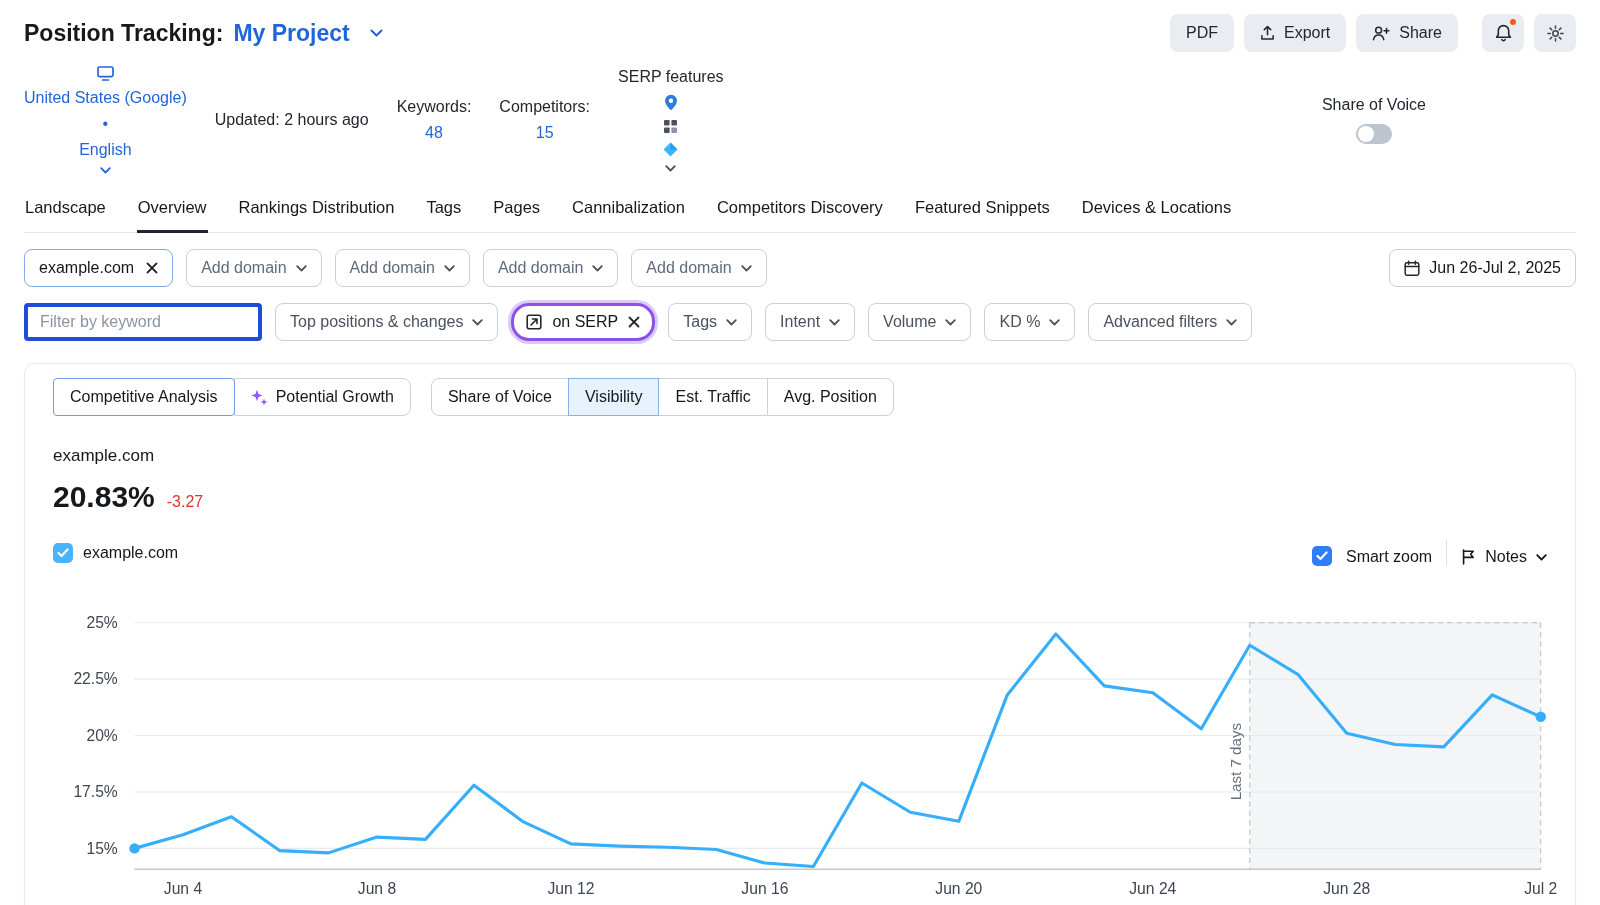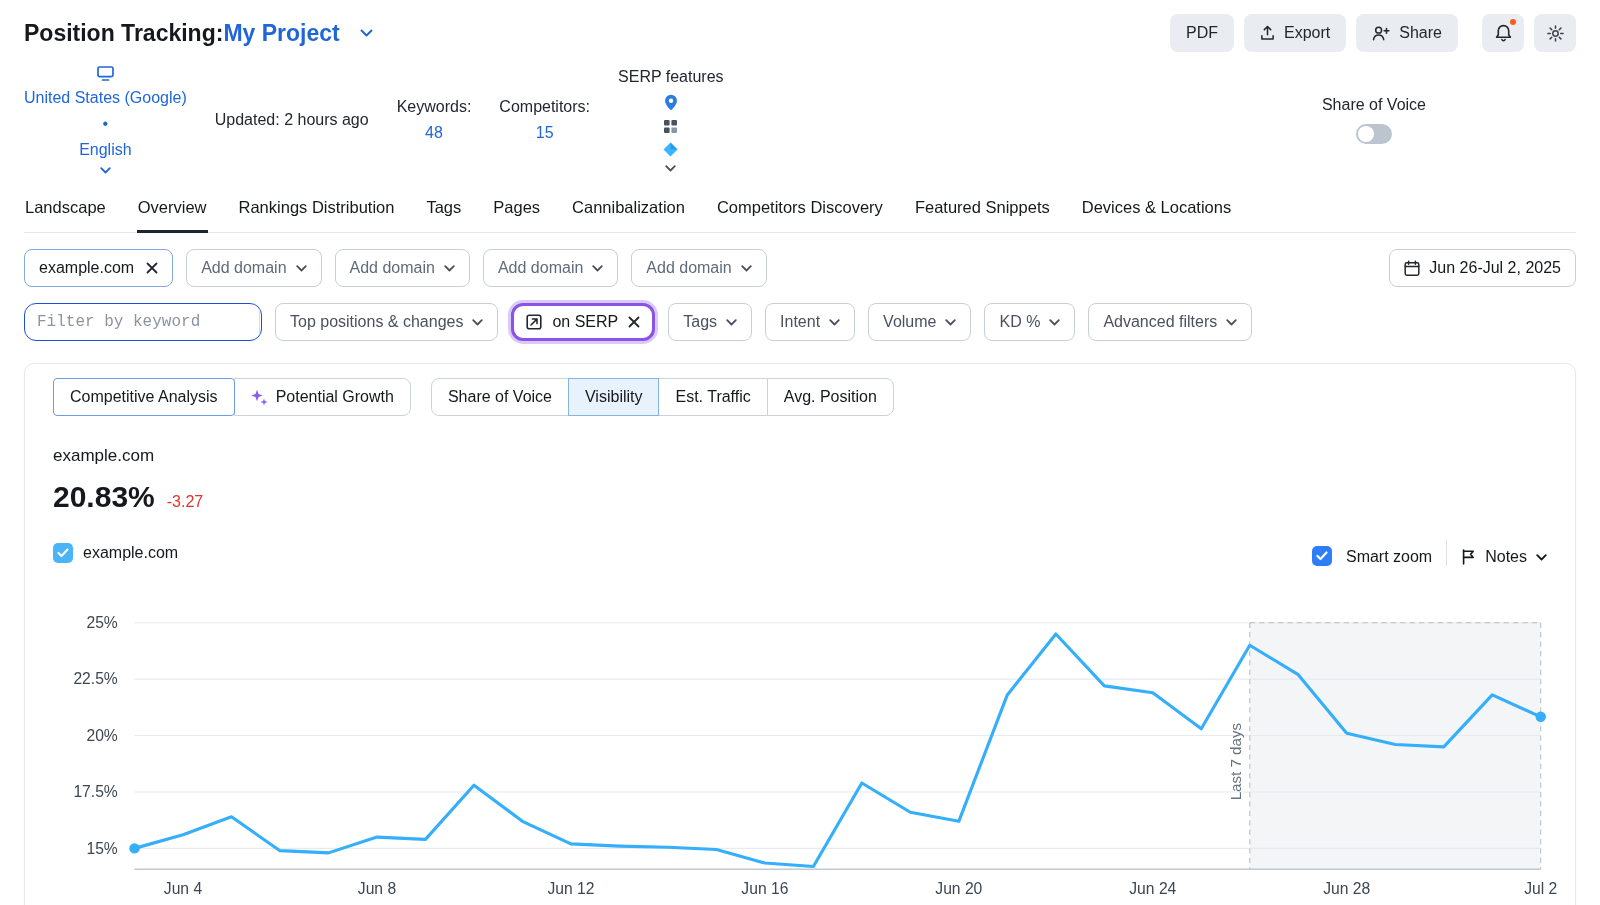--- a/index.html
+++ b/index.html
@@ -8,21 +8,21 @@
     width: 1600px; height: 905px; overflow: hidden;
     font-family: "Liberation Sans", "DejaVu Sans", sans-serif;
     color: #15181c; font-size: 16px;
   }
   button, input { font-family: inherit; font-size: inherit; color: inherit; background: none; border: none; }
   .page { padding: 0 24px; }
 
   
   .topbar { display:flex; align-items:center; padding:14px 0 4px;justify-content:space-between; }
   .title { font-size:23px; font-weight:700; color:#15181c; }
-  .project-btn { display:inline-flex; align-items:center; gap:20px; margin-left:0; color:#2166d9; font-size:23px; font-weight:700; cursor:pointer; }
+  .project-btn { display:inline-flex; align-items:center; gap:20px; margin-left:10px; color:#2166d9; font-size:23px; font-weight:700; cursor:pointer; }
   .chev svg { display:block; }
   .topbar-actions { margin-left:auto; display:flex; align-items:center; gap:10px; }
   .btn { display:inline-flex; align-items:center; gap:9px; background:#e9edf1; border-radius:8px; height:38px; padding:0 16px; font-size:16px; color:#23272d; cursor:pointer; white-space:nowrap; }
   .icon-btn { width:42px; justify-content:center; padding:0; position:relative; }
   .badge-dot { position:absolute; top:3px; right:6px; width:10px; height:10px; background:#fc5a1e; border-radius:50%; border:2px solid #e9edf1; }
   .gap-left { margin-left:14px; }
 
   
   .subbar { display:flex; align-items:center; gap:28px; padding:10px 0 12px; font-size:16px; color:#23272d; }
   .blue { color:#2166d9; }
@@ -36,25 +36,25 @@
   .nav-item { padding:12px 1px 13px; cursor:pointer; color:#15181c; white-space:nowrap; border-bottom:3px solid transparent; margin-bottom:-1px; }
   .nav-item.active { border-bottom-color:#1f2530; }
 
   
   .filter-row { display:flex; align-items:center; gap:13px; margin-top:16px; }
   .chip, .dropdown, .date-btn, .serp-chip { display:inline-flex; align-items:center; gap:9px; height:38px; padding:0 14px; border:1px solid #c9cfd7; border-radius:8px; background:#fff; font-size:16px; cursor:pointer; white-space:nowrap; }
   .domain-chip { border-color:#84a8e5; color:#15181c; gap:12px; }
   .dropdown { color:#49525e; }
   .dd-muted { color:#5f6b7a; }
   .date-btn { margin-left:auto; color:#15181c; font-weight:400; }
-  .kw-box { display:flex; align-items:center; height:38px; width:238px; border:1px solid #1d4ed8; border-radius:12px; overflow:hidden; background:#fff;font-family:Liberation Mono, monospace; }
+  .kw-box { display:flex; align-items:center; height:38px; width:238px; border:4px solid #1d4ed8; border-radius:4px; overflow:hidden; background:#fff; }
   .kw-box input { flex:1; height:100%; padding:0 12px; outline:none; color:#2a2f36; }
   .kw-box input::placeholder { color:#8b95a1; }
   .kw-btn { width:40px; height:100%; display:flex; align-items:center; justify-content:center; border-left:1px solid #d9dee4; color:#3c434c; cursor:pointer; }
-  .serp-chip { border:3px solid #8b52e8; border-radius:12px; box-shadow:0 0 0 3px #dbcaf9; padding:0 12px; gap:10px; color:#15181c; }
+  .serp-chip { border:3px solid #8b52e8; border-radius:18px; box-shadow:0 0 0 3px #dbcaf9; padding:0 12px; gap:10px; color:#15181c; }
   .x-ic { display:inline-flex; color:#23272d; cursor:pointer; }
 
   
   .card { margin-top:22px; border:1px solid #e6e9ec; border-radius:10px; background:#fff; box-shadow:0 1px 2px rgba(16,24,40,.05); padding-bottom:40px; }
   .card-tabs { display:flex; align-items:center; padding:14px 28px 0; }
   .pill-group { display:flex; }
   .pill { position:relative; display:inline-flex; align-items:center; gap:8px; height:38px; padding:0 16px; border:1px solid #ccd3da; background:#fff; font-size:16px; color:#15181c; cursor:pointer; white-space:nowrap; }
   .pill + .pill { margin-left:-1px; }
   .pill:first-child { border-radius:8px 0 0 8px; }
   .pill:last-child { border-radius:0 8px 8px 0; }

